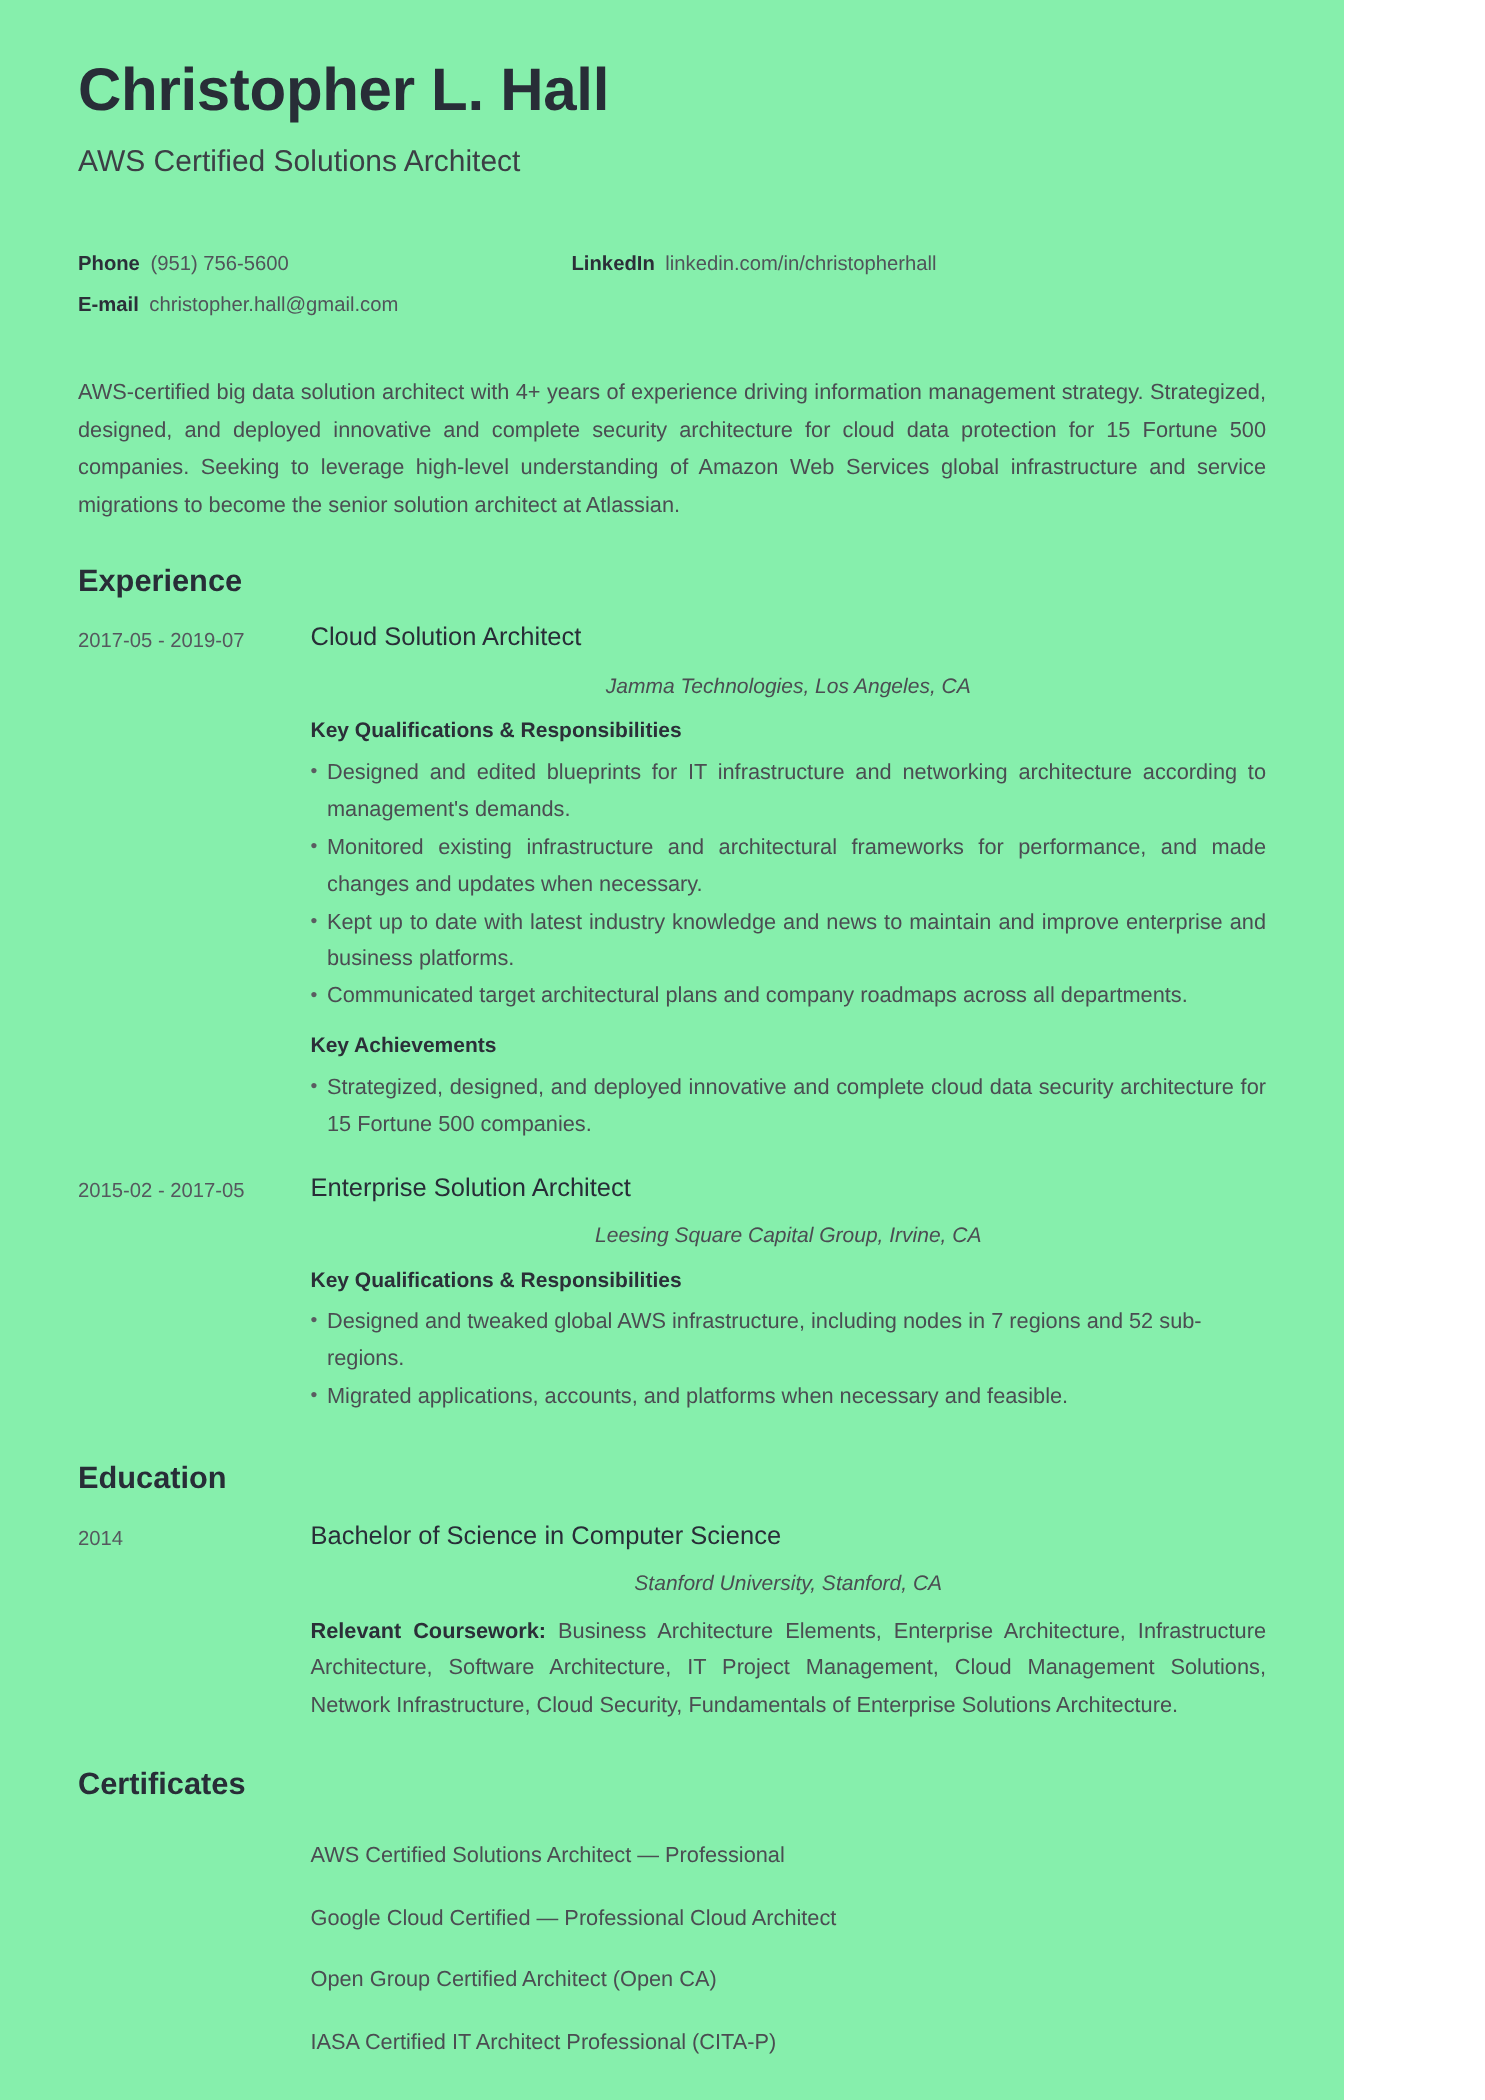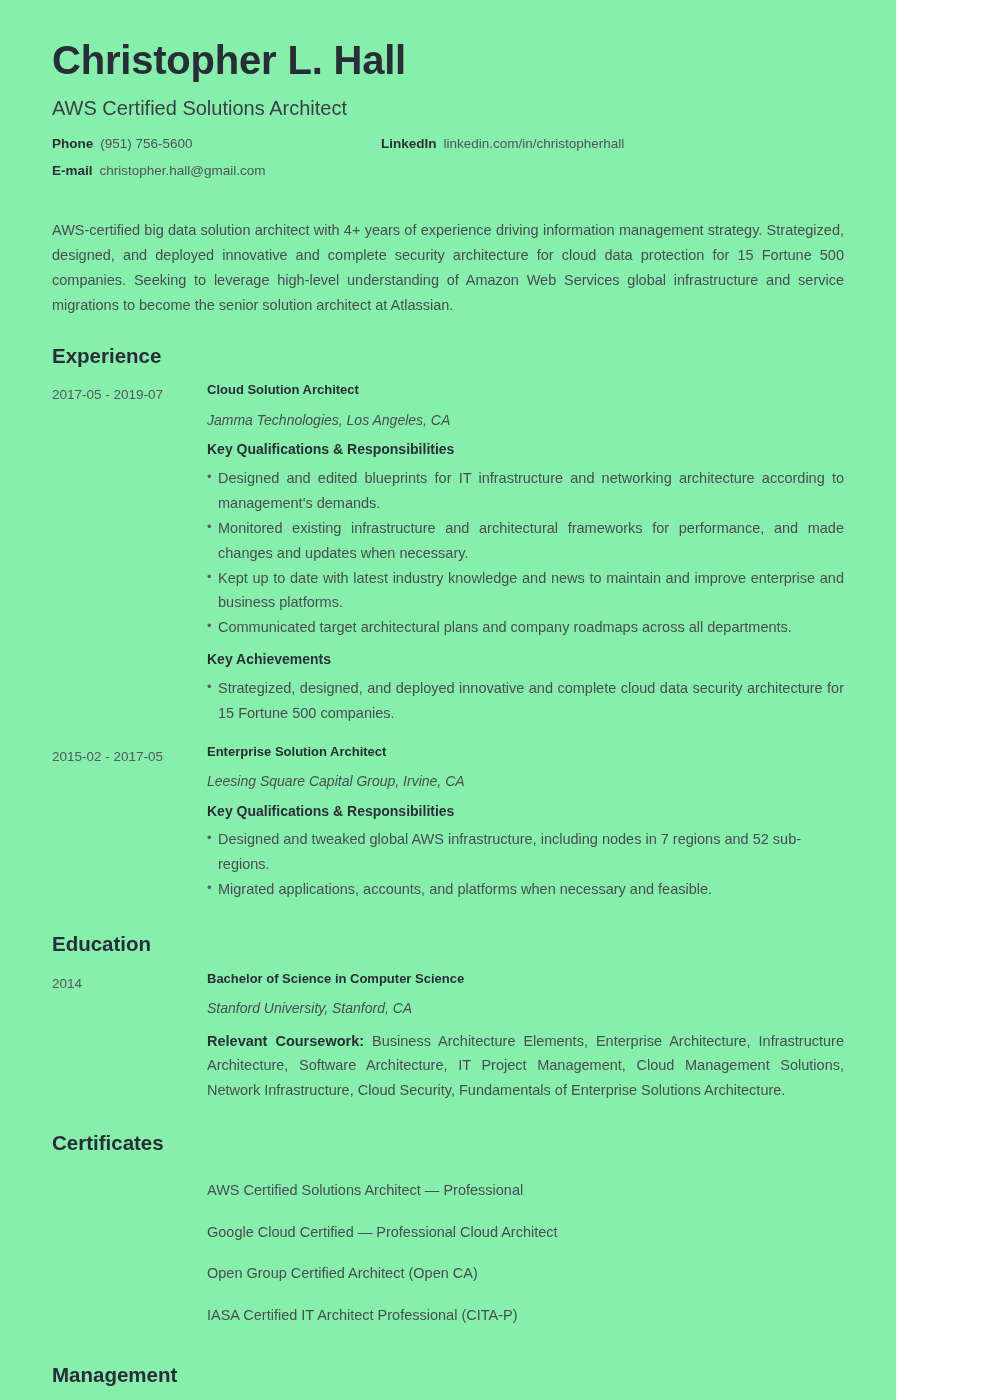--- a/index.html
+++ b/index.html
@@ -36,21 +36,21 @@
   .job-title {
     font-size: 20px;
     font-weight: normal;
     color: #3c3f45;
     margin: 14px 0 0 0;
     line-height: 1.2;
   }
 
   
   .contact-block {
-    margin-top: 16px;
+    margin-top: 48px;
   }
   .contact-row {
     display: flex;
     align-items: baseline;
     margin-bottom: 12px;
     font-size: 13.5px;
   }
   .contact-cell {
     display: flex;
     align-items: baseline;
@@ -99,32 +99,33 @@
     font-size: 13.5px;
     color: #55585e;
     padding-top: 4px;
     line-height: 1.4;
   }
   .entry-body {
     flex: 1 1 auto;
     min-width: 0;
   }
   .entry-title {
-    font-size: 13px;
-    font-weight: bold;
+    font-size: 17px;
+    font-weight: normal;
     color: #282d37;
     line-height: 1.25;
     margin: 0;
   }
   .entry-org {
     font-size: 14px;
     font-style: italic;
     color: #4b4d52;
     margin-top: 12px;
     line-height: 1.4;
+    text-align: center;
   }
   .entry-subhead {
     font-size: 14px;
     font-weight: bold;
     color: #2b2f38;
     margin-top: 10px;
     line-height: 1.4;
   }
 
   ul.bullets {

